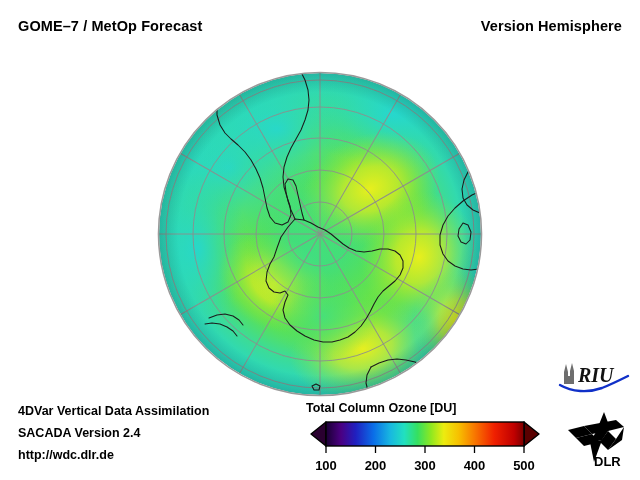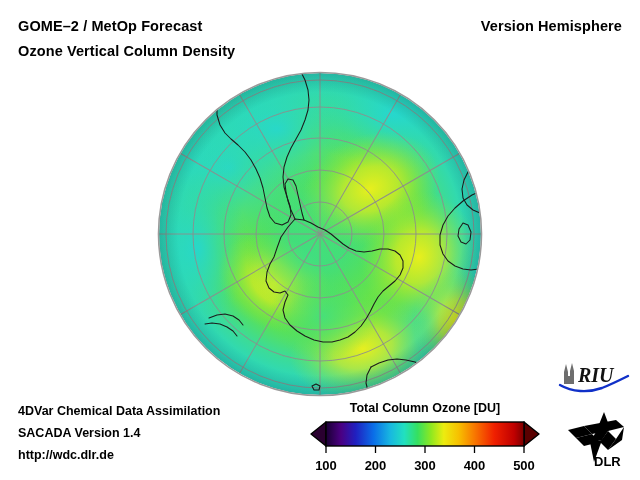--- a/index.html
+++ b/index.html
@@ -65,21 +65,21 @@
   
   #cbar-block {
     position: absolute;
     left: 306px;
     top: 400px;
     width: 238px;
   }
   #cbar-title {
     font-size: 12.5px;
     font-weight: bold;
-    text-align: center;
+    text-align: left;
     line-height: 16px;
     white-space: nowrap;
   }
   #cbar-svg {
     display: block;
     margin-top: 4px;
   }
   .tick-label {
     font-size: 13px;
     font-weight: bold;
@@ -96,22 +96,21 @@
   #logo-dlr {
     position: absolute;
     left: 566px;
     top: 410px;
   }
 </style>
 </head>
 <body>
 
 <div id="header-left">
-  <div class="hline">GOME–2 / MetOp Forecast</div>
-  <div class="hline">Ozone Vertical Column Density</div>
+  <div class="hline">GOME–7 / MetOp Forecast</div>
 </div>
 
 <div id="header-right">
   <div class="hline">Version Hemisphere</div>
 </div>
 
 <div id="globe-wrap">
 <svg id="globe-svg" width="326" height="326" viewBox="0 0 326 326">
   <defs>
     <clipPath id="discClip">
@@ -240,22 +239,22 @@
       <path d="M 155 315 L 159 313 L 163 315 L 162 319 L 157 319 Z"></path>
     </g>
   </g>
 
   <circle cx="163" cy="163" r="161" fill="url(#limbShade)"></circle>
   <circle cx="163" cy="163" r="161.5" fill="none" stroke="#9a9a9a" stroke-width="1.6"></circle>
 </svg>
 </div>
 
 <div id="footer-left">
-  <div class="fline">4DVar Chemical Data Assimilation</div>
-  <div class="fline">SACADA Version 1.4</div>
+  <div class="fline">4DVar Vertical Data Assimilation</div>
+  <div class="fline">SACADA Version 2.4</div>
   <div class="fline">http://wdc.dlr.de</div>
 </div>
 
 <div id="cbar-block">
   <div id="cbar-title">Total Column Ozone [DU]</div>
 
   <svg id="cbar-svg" width="238" height="56" viewBox="0 0 238 56">
     <defs>
       <linearGradient id="rainbowGrad" x1="0%" y1="0%" x2="100%" y2="0%">
         <stop offset="0.00" stop-color="#1a0033"></stop>

